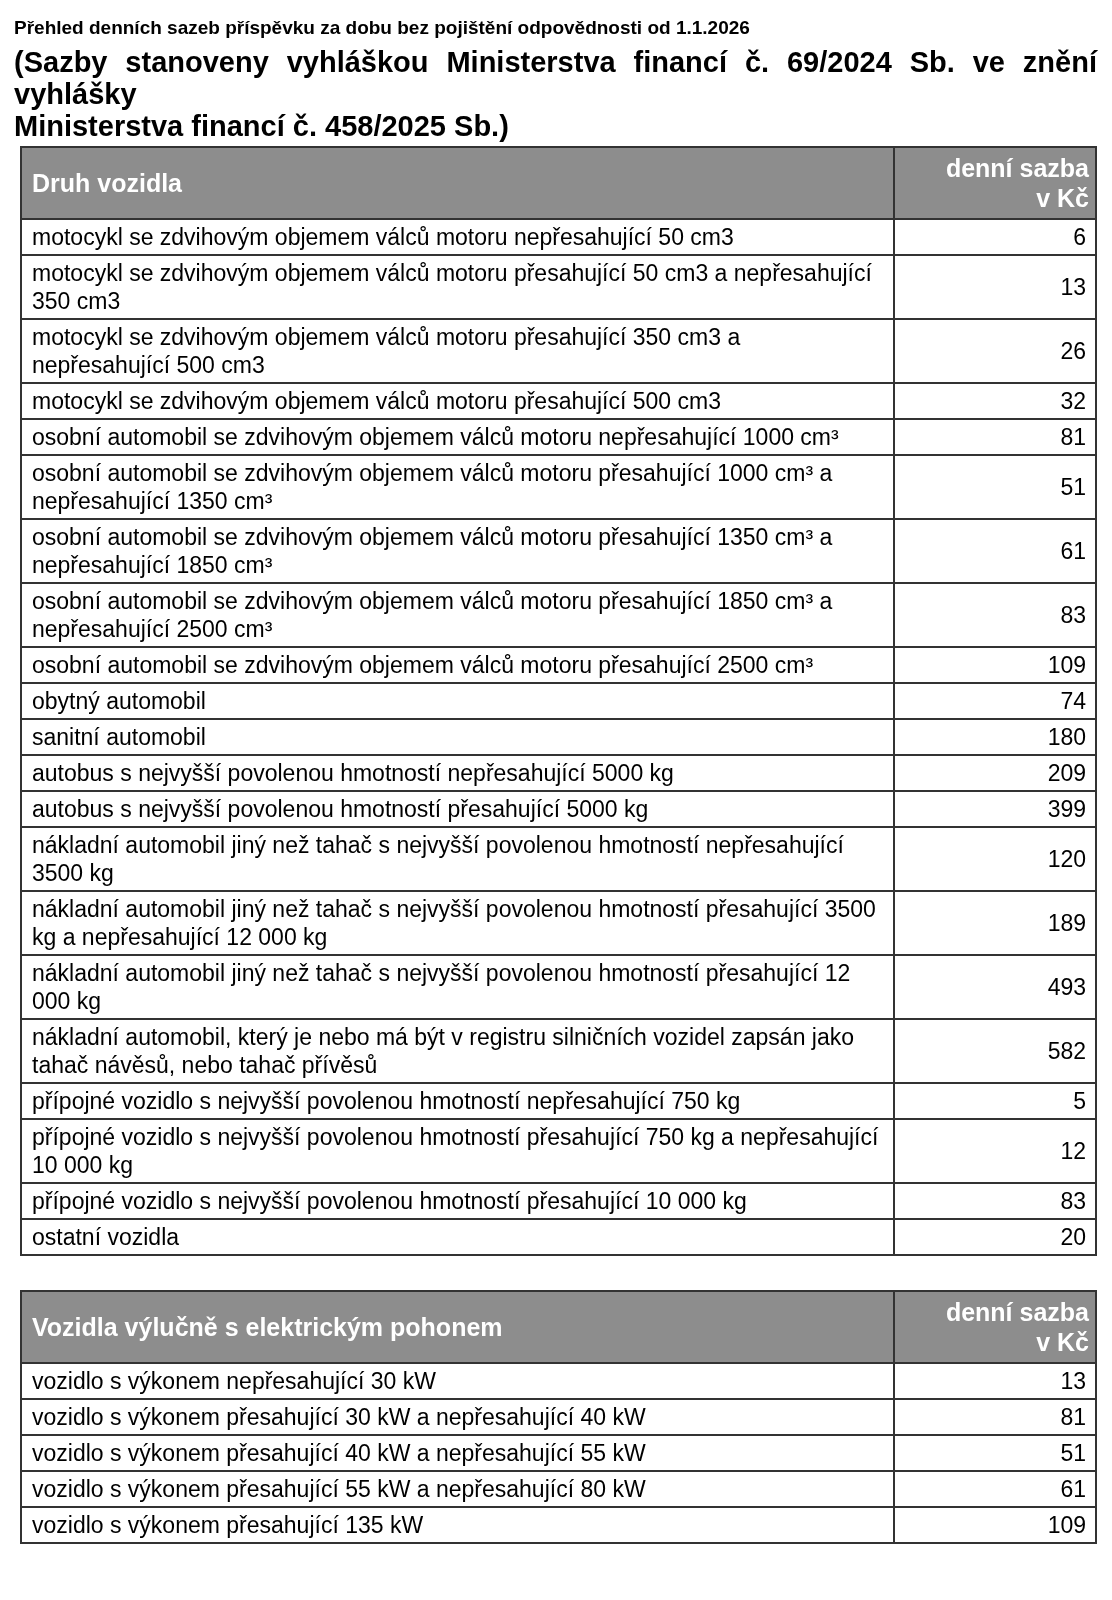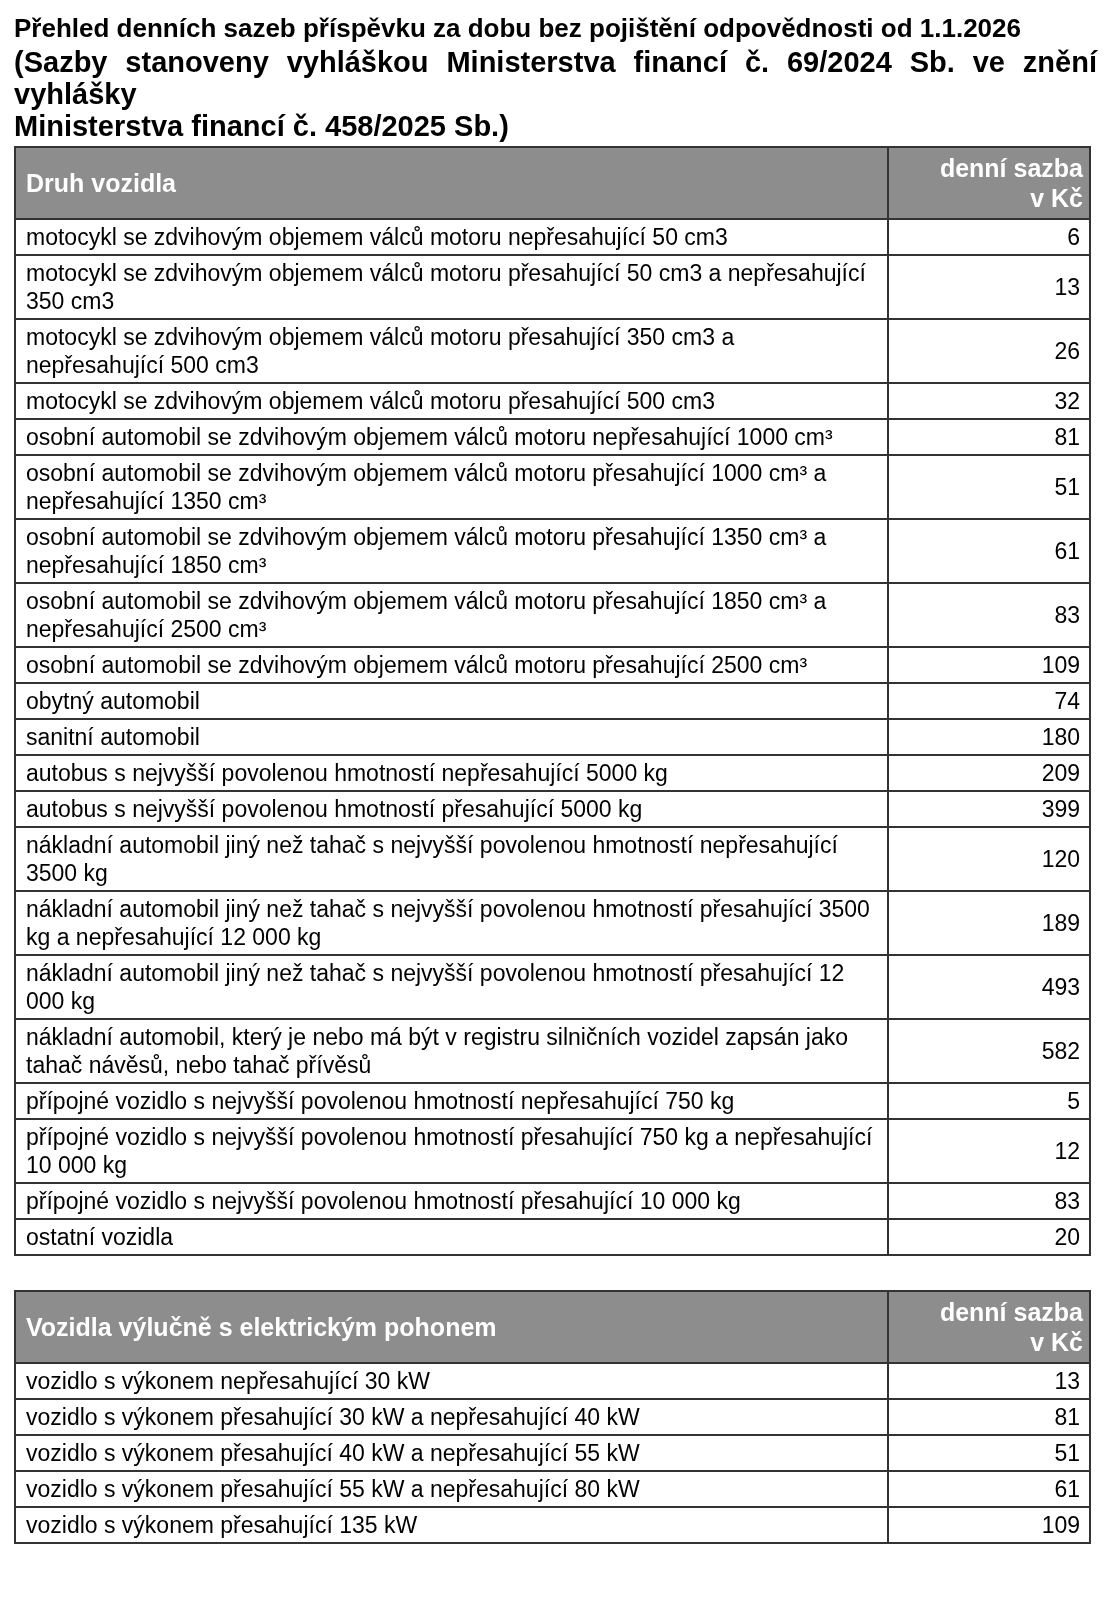--- a/index.html
+++ b/index.html
@@ -10,21 +10,21 @@
     font-family: "Liberation Sans", "DejaVu Sans", sans-serif;
   }
   .page {
     width: 1112px;
     min-height: 1600px;
     box-sizing: border-box;
     padding: 12px 15px 20px 14px;
     background: #ffffff;
   }
   .doc-title {
-    font-size: 26px;
+    font-size: 19px;
     font-weight: bold;
     line-height: 32px;
     margin: 0 0 2px 0;
   }
   .doc-subtitle {
     font-size: 29px;
     line-height: 32px;
     margin: 0 0 4px 0;
     font-weight: bold;
   }
@@ -34,21 +34,21 @@
     text-align-last: justify;
   }
   .doc-subtitle .line-plain {
     display: block;
     text-align: left;
   }
   table.rates {
     border-collapse: collapse;
     table-layout: fixed;
     width: 1075px;
-    margin-left: 0;
+    margin-left: 6px;
     background: #ffffff;
   }
   table.rates col.c-type { width: 873px; }
   table.rates col.c-rate { width: 202px; }
   table.rates th, table.rates td {
     border: 2px solid #333333;
   }
   table.rates th {
     background: #8d8d8d;
     color: #ffffff;

